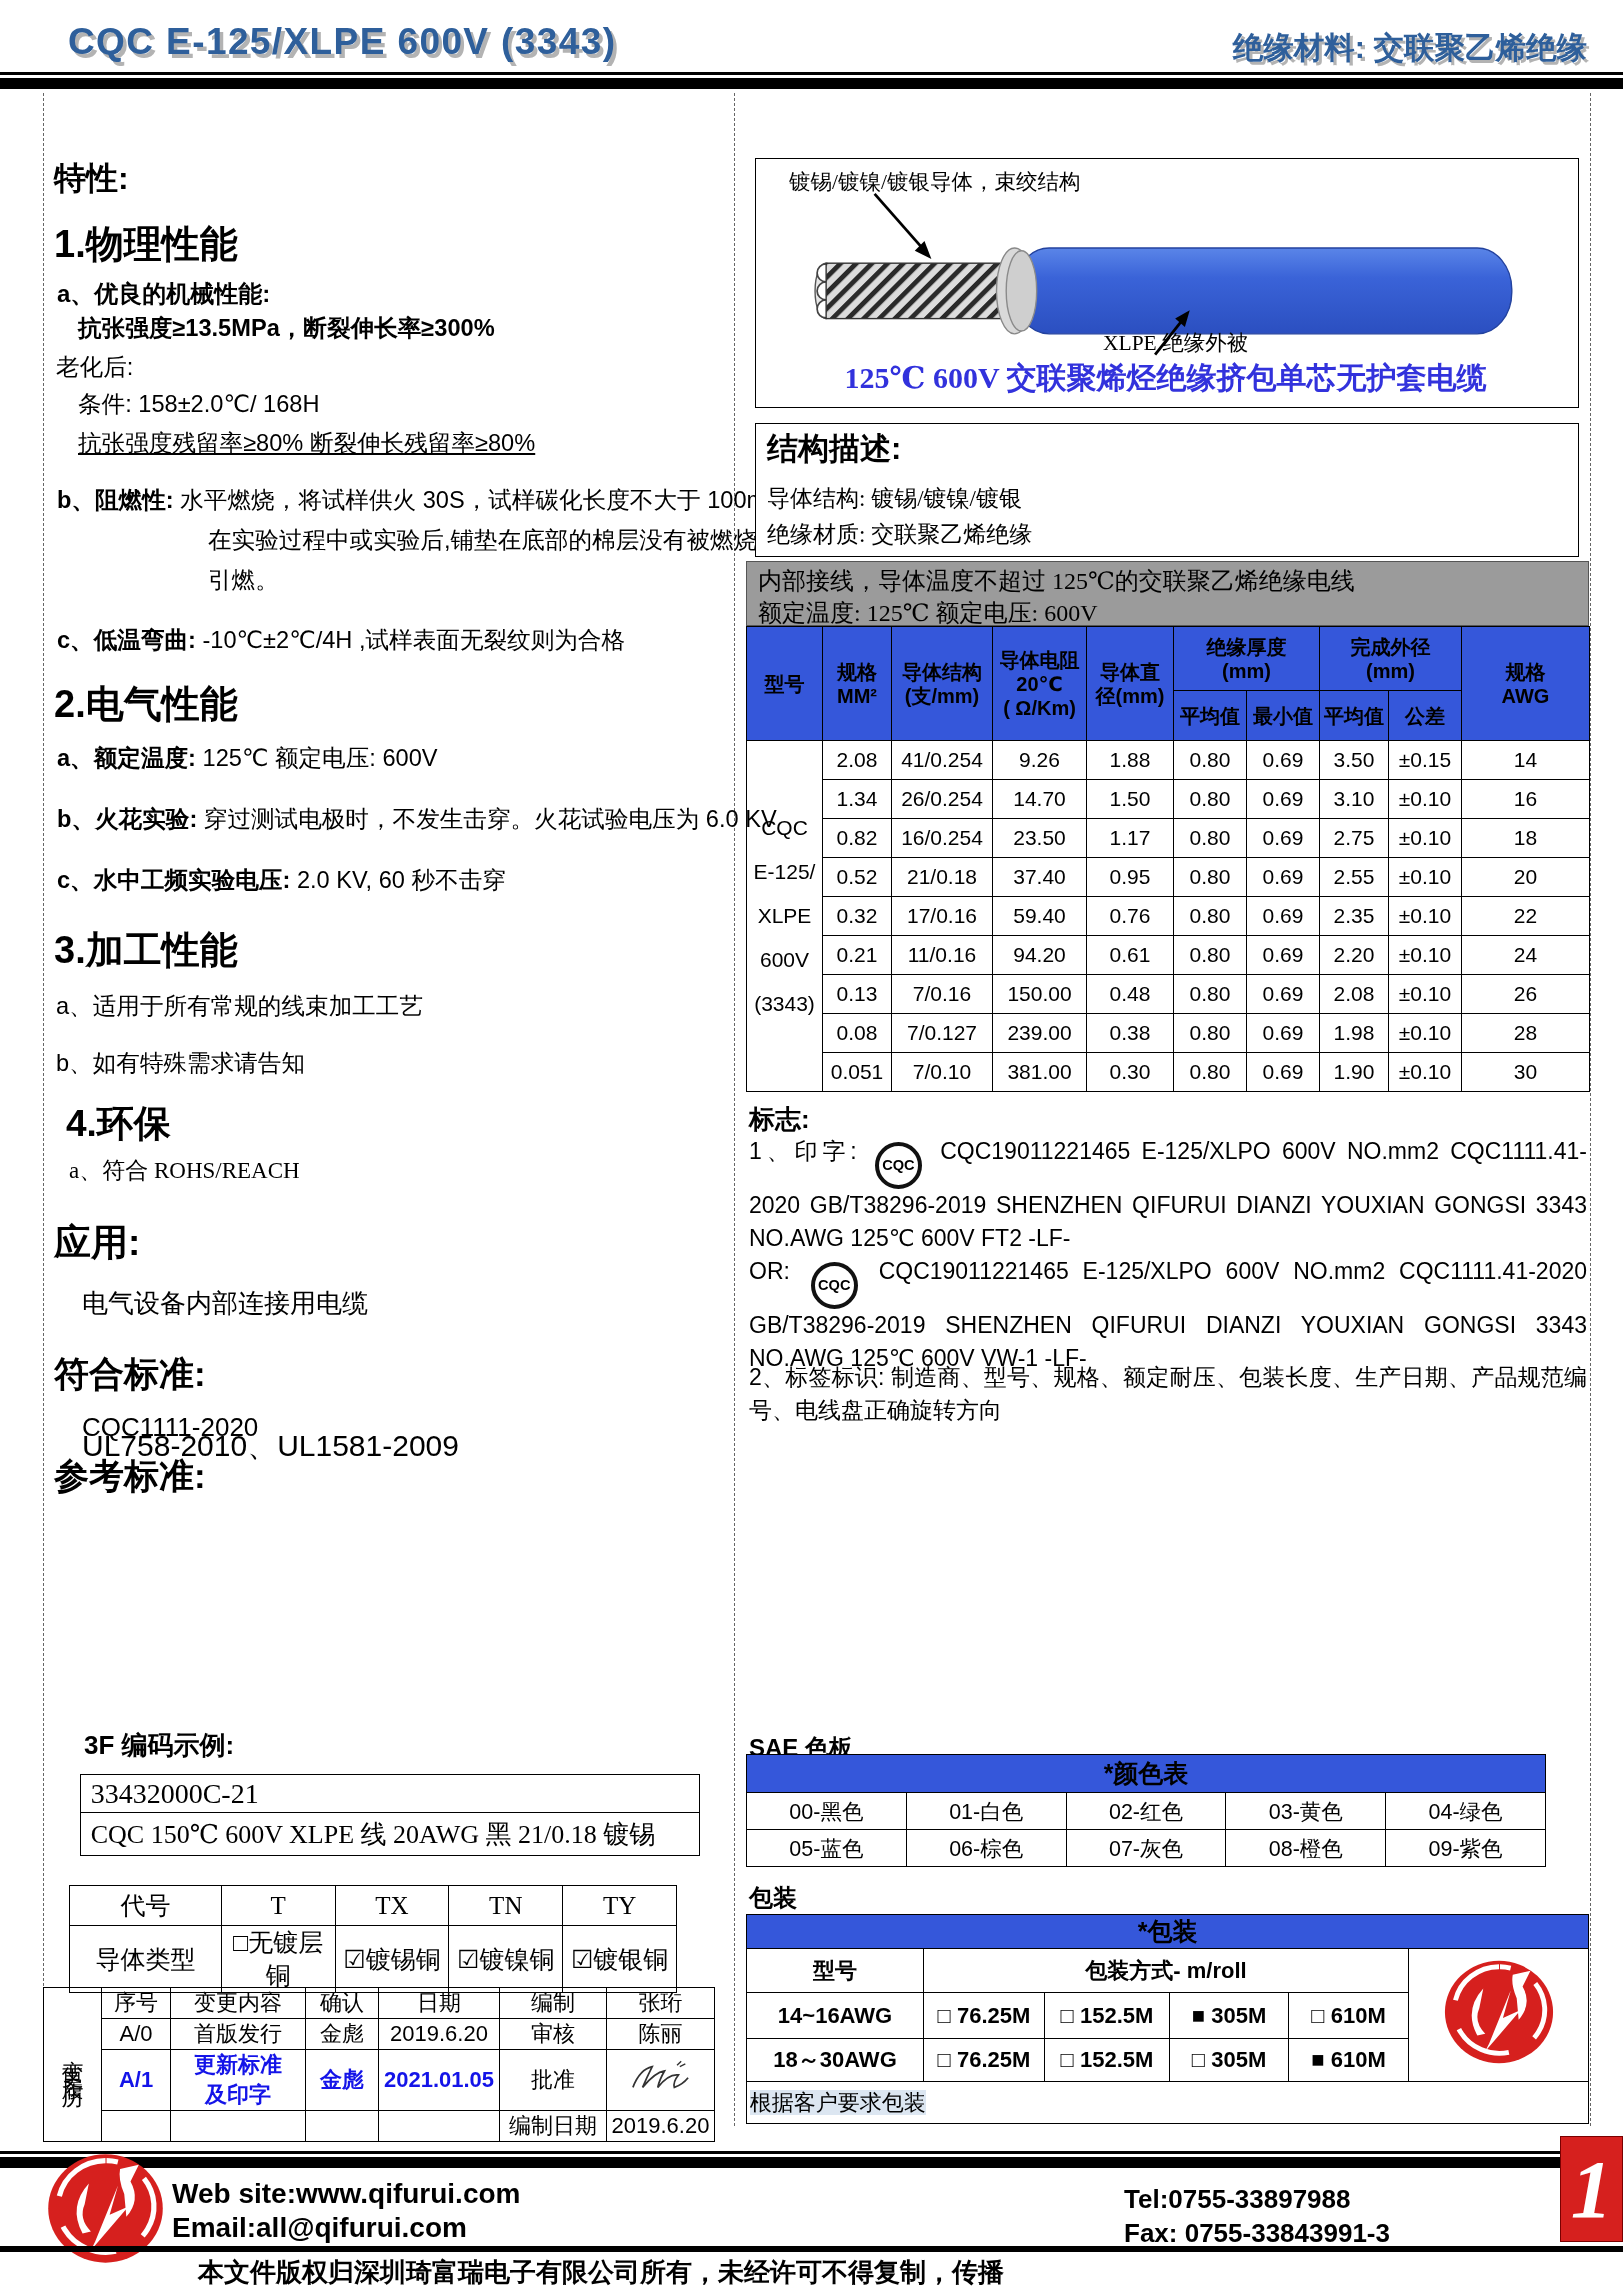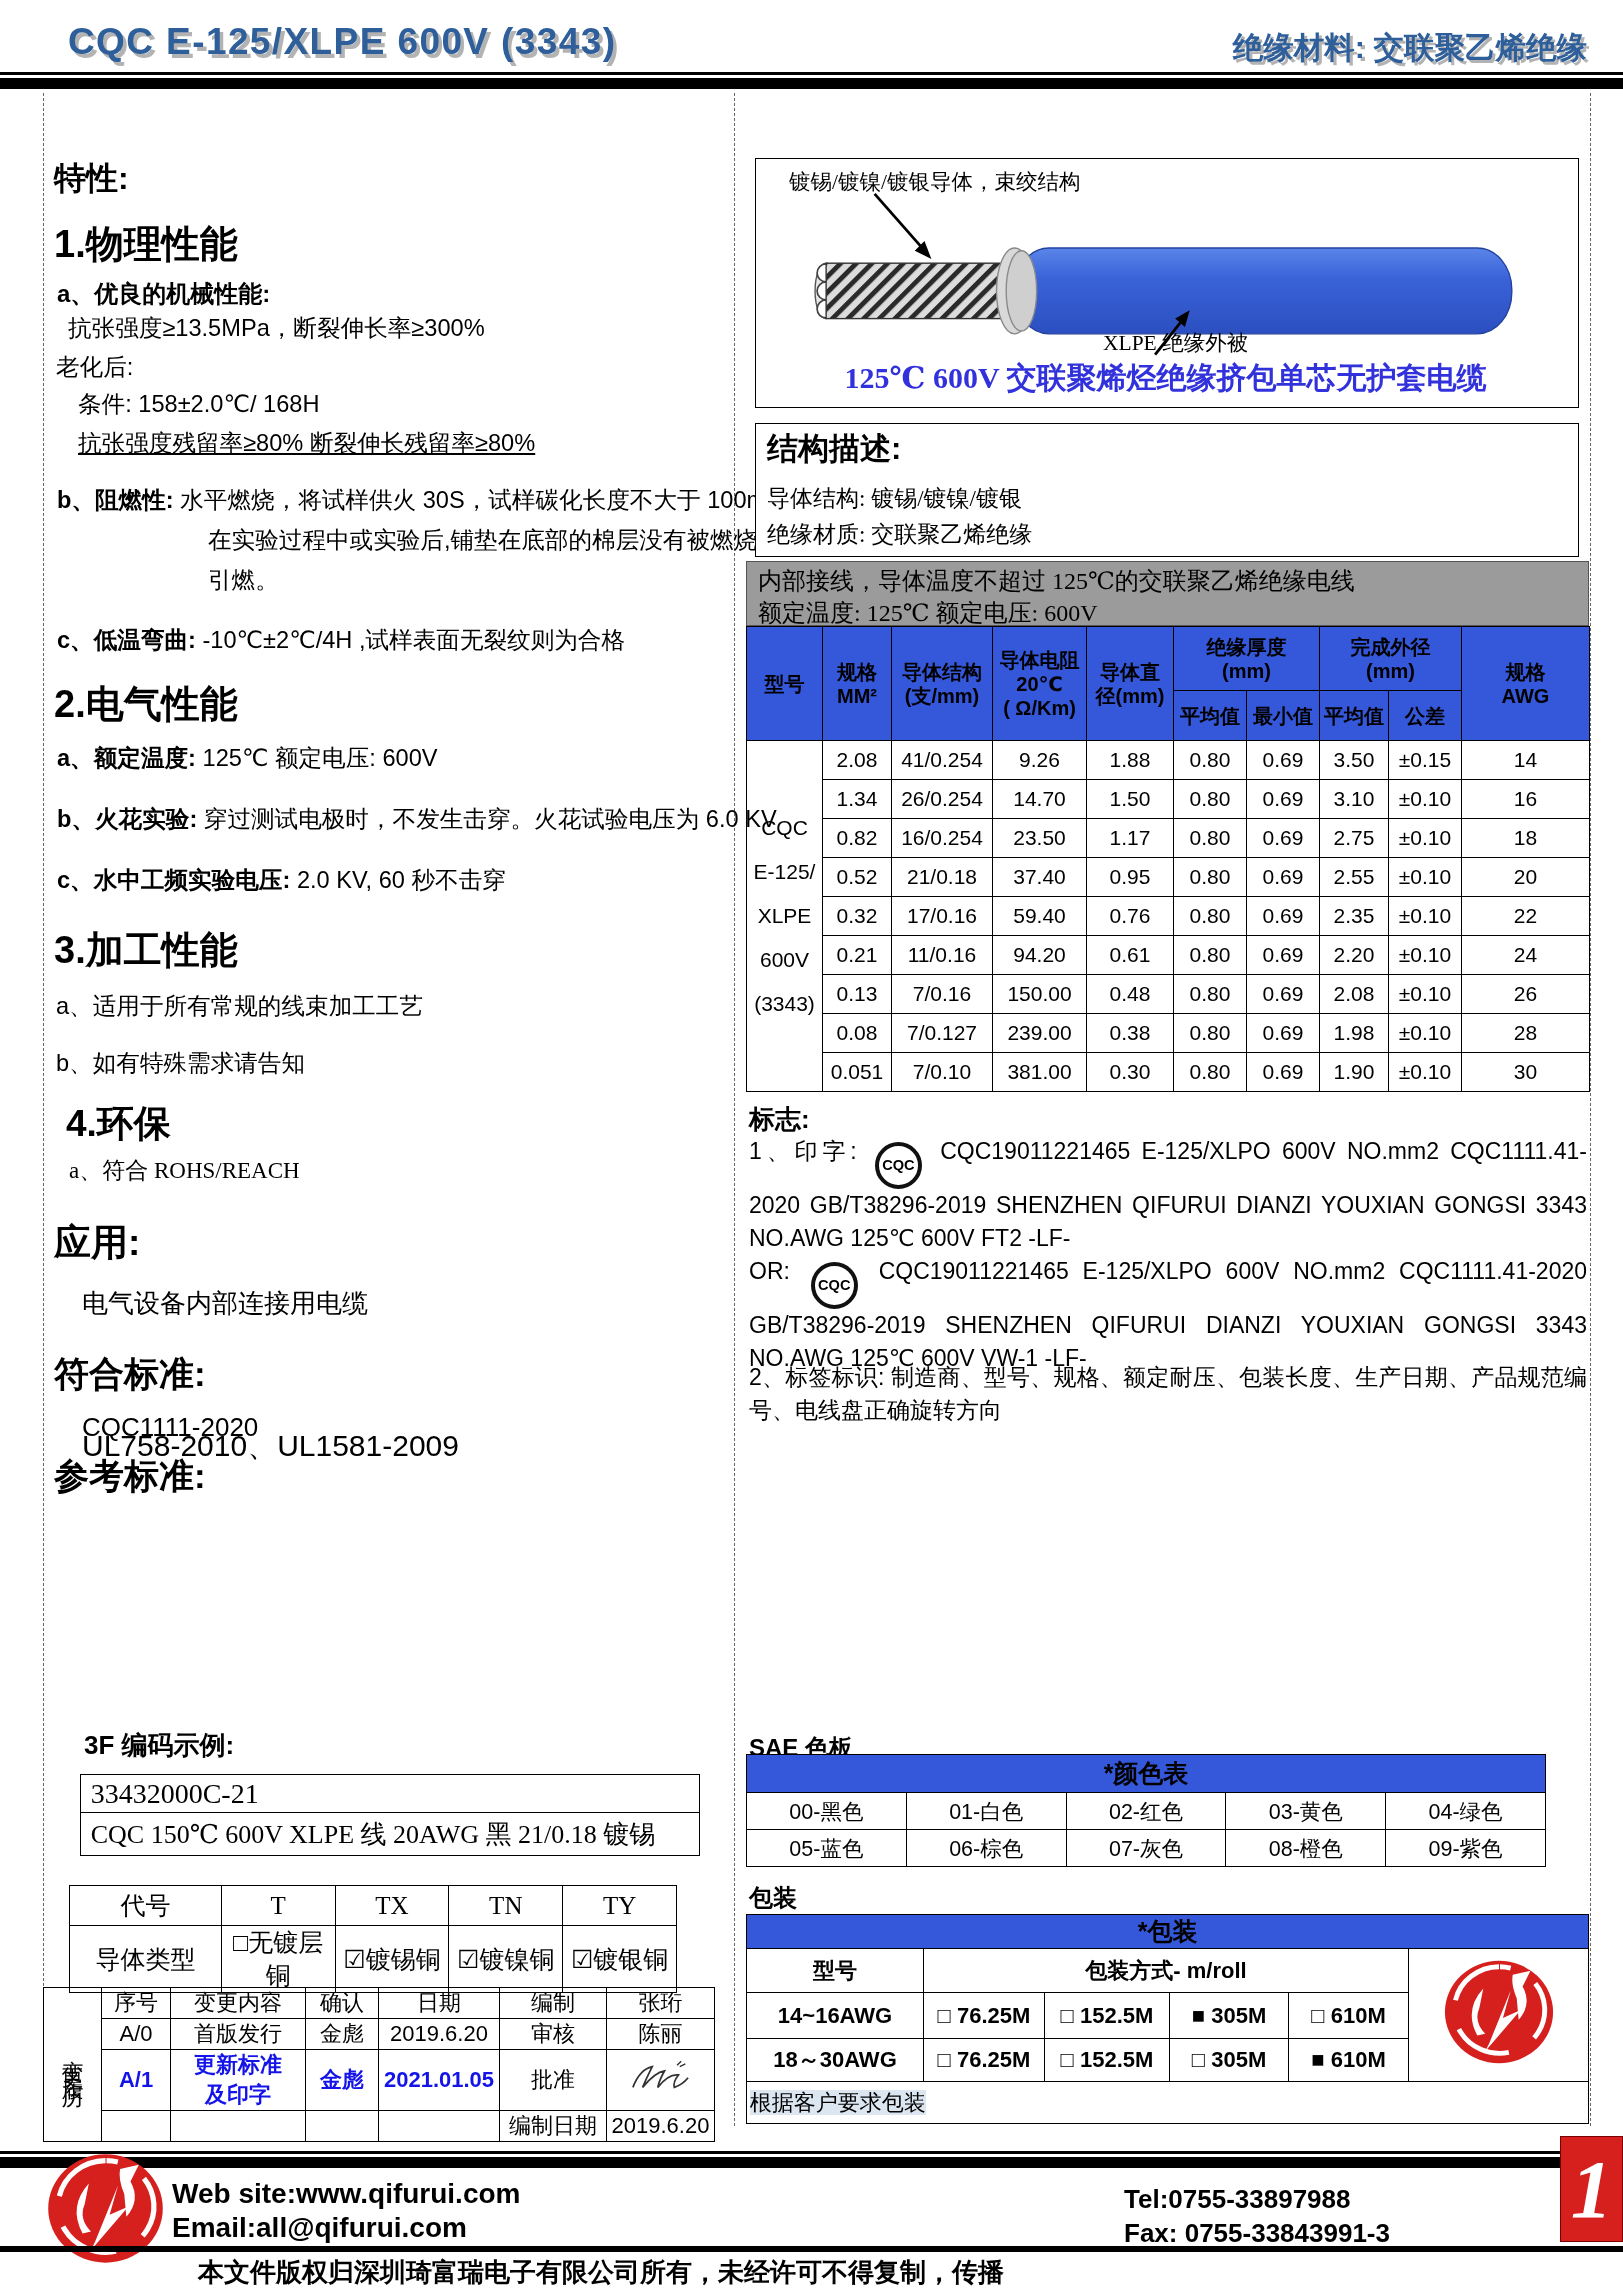--- a/index.html
+++ b/index.html
@@ -86,21 +86,21 @@
   <div class="rule" style="top:78px;height:11px;"></div>
 
   <div class="vguide" style="left:43px;top:93px;height:2033px;"></div>
   <div class="vguide" style="left:734px;top:93px;height:2033px;"></div>
   <div class="vguide" style="left:1590px;top:93px;height:2033px;"></div>
 
   <div class="t b" style="left:54px;top:158px;font-size:32px;">特性:</div>
 
   <div class="t b" style="left:54px;top:221px;font-size:38px;">1.物理性能</div>
   <div class="t b" style="left:57px;top:279px;font-size:24px;">a、优良的机械性能:</div>
-  <div class="t" style="left:68px;top:314px;">抗张强度≥13.5MPa，断裂伸长率≥300%</div>
+  <div class="t" style="left:78px;top:314px;font-weight:bold;">抗张强度≥13.5MPa，断裂伸长率≥300%</div>
   <div class="t" style="left:56px;top:353px;">老化后:</div>
   <div class="t" style="left:78px;top:390px;">条件: 158±2.0℃/ 168H</div>
   <div class="t" style="left:78px;top:429px;text-decoration:underline;">抗张强度残留率≥80% 断裂伸长残留率≥80%</div>
 
   <div class="t" style="left:57px;top:486px;"><span class="b">b、阻燃性: </span><span>水平燃烧，将试样供火 30S，试样碳化长度不大于 100mm,</span></div>
   <div class="t" style="left:208px;top:526px;">在实验过程中或实验后,铺垫在底部的棉层没有被燃烧的滴落物</div>
   <div class="t" style="left:208px;top:566px;">引燃。</div>
 
   <div class="t" style="left:57px;top:626px;"><span class="b">c、低温弯曲: </span><span>-10℃±2℃/4H ,试样表面无裂纹则为合格</span></div>
 

